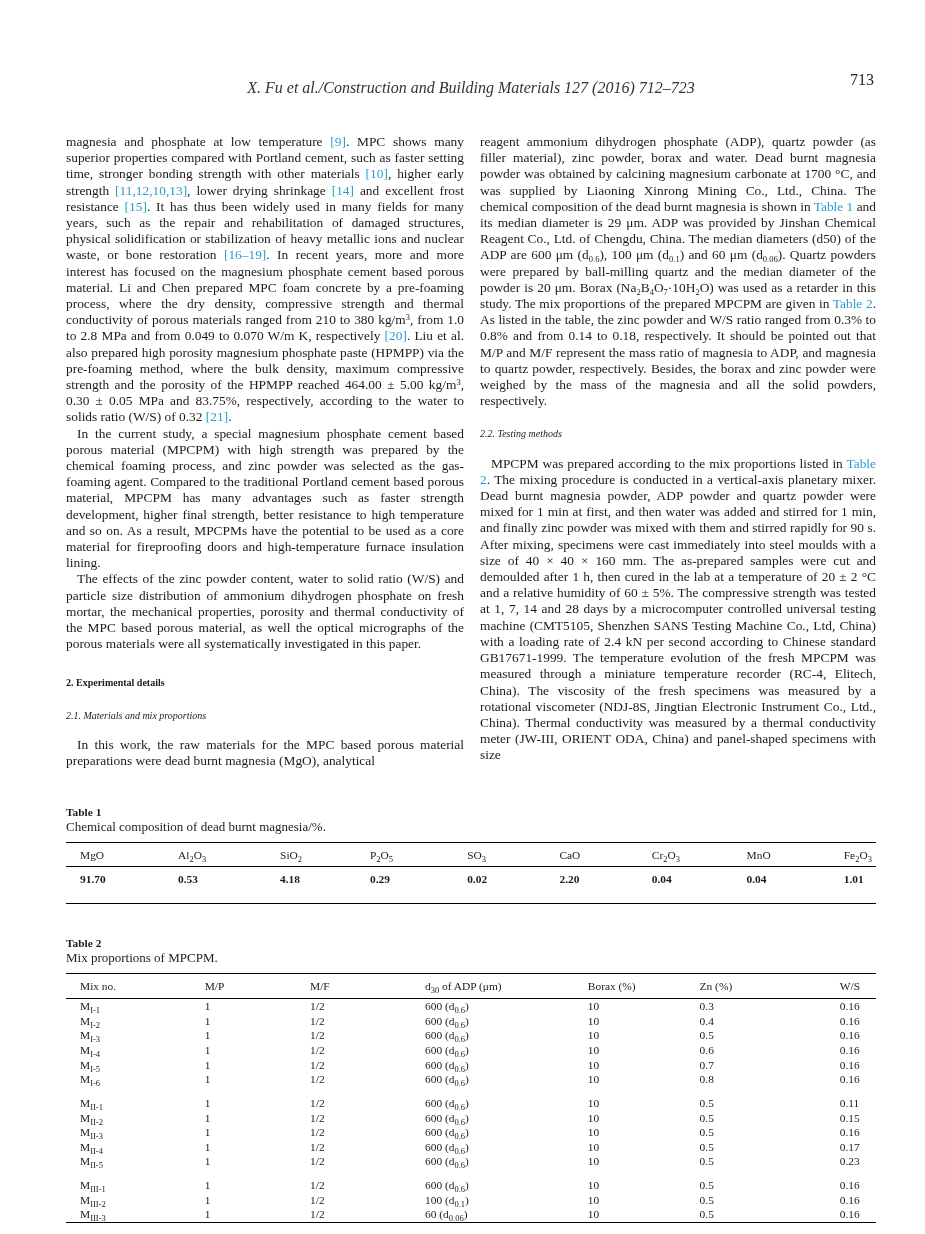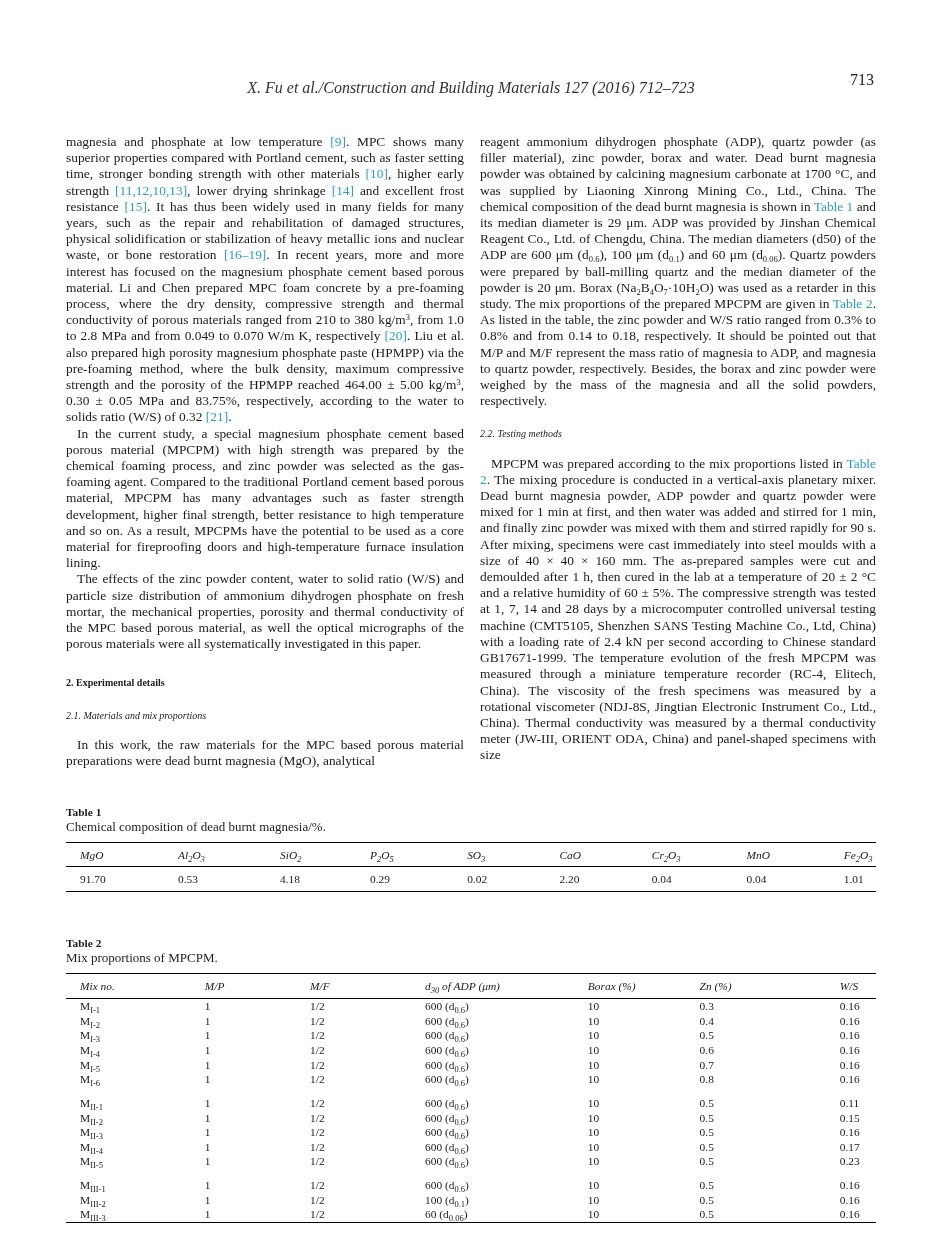--- a/index.html
+++ b/index.html
@@ -28,25 +28,25 @@
 
   
   .table-block{position:absolute;left:66px;width:810px;}
   #table1-block{top:806px;}
   #table2-block{top:937px;}
   .tbl-label{margin:0;font-size:11.4px;font-weight:bold;line-height:13px;}
   .tbl-caption{margin:1px 0 9px 0;font-size:13px;line-height:13px;color:#222;}
   table{width:100%;border-collapse:collapse;table-layout:fixed;
         font-size:11.4px;color:#1b1b1b;}
   table{border-top:1.5px solid #000;border-bottom:1.5px solid #000;}
-  thead tr{border-bottom:1px solid #000;font-style:italic;}
+  thead tr{border-bottom:1px solid #000;}
   th,td{font-weight:normal;text-align:left;padding:3px 2px 3px 14px;
         white-space:nowrap;overflow:hidden;}
   #table1 th{padding-top:6px;padding-bottom:5px;}
-  #table1 td{padding-top:6px;padding-bottom:6px;}
+  #table1 td{padding-top:6px;padding-bottom:18px;font-weight:bold;}
   #table2 th{padding-top:6px;padding-bottom:6px;}
   #table2 td{padding-top:1.2px;padding-bottom:1.2px;line-height:12.2px;}
   tr.spacer td{height:7px;padding:0;}
 </style>
 </head>
 <body>
 
 <div class="page">
 
   <div class="running-head">

